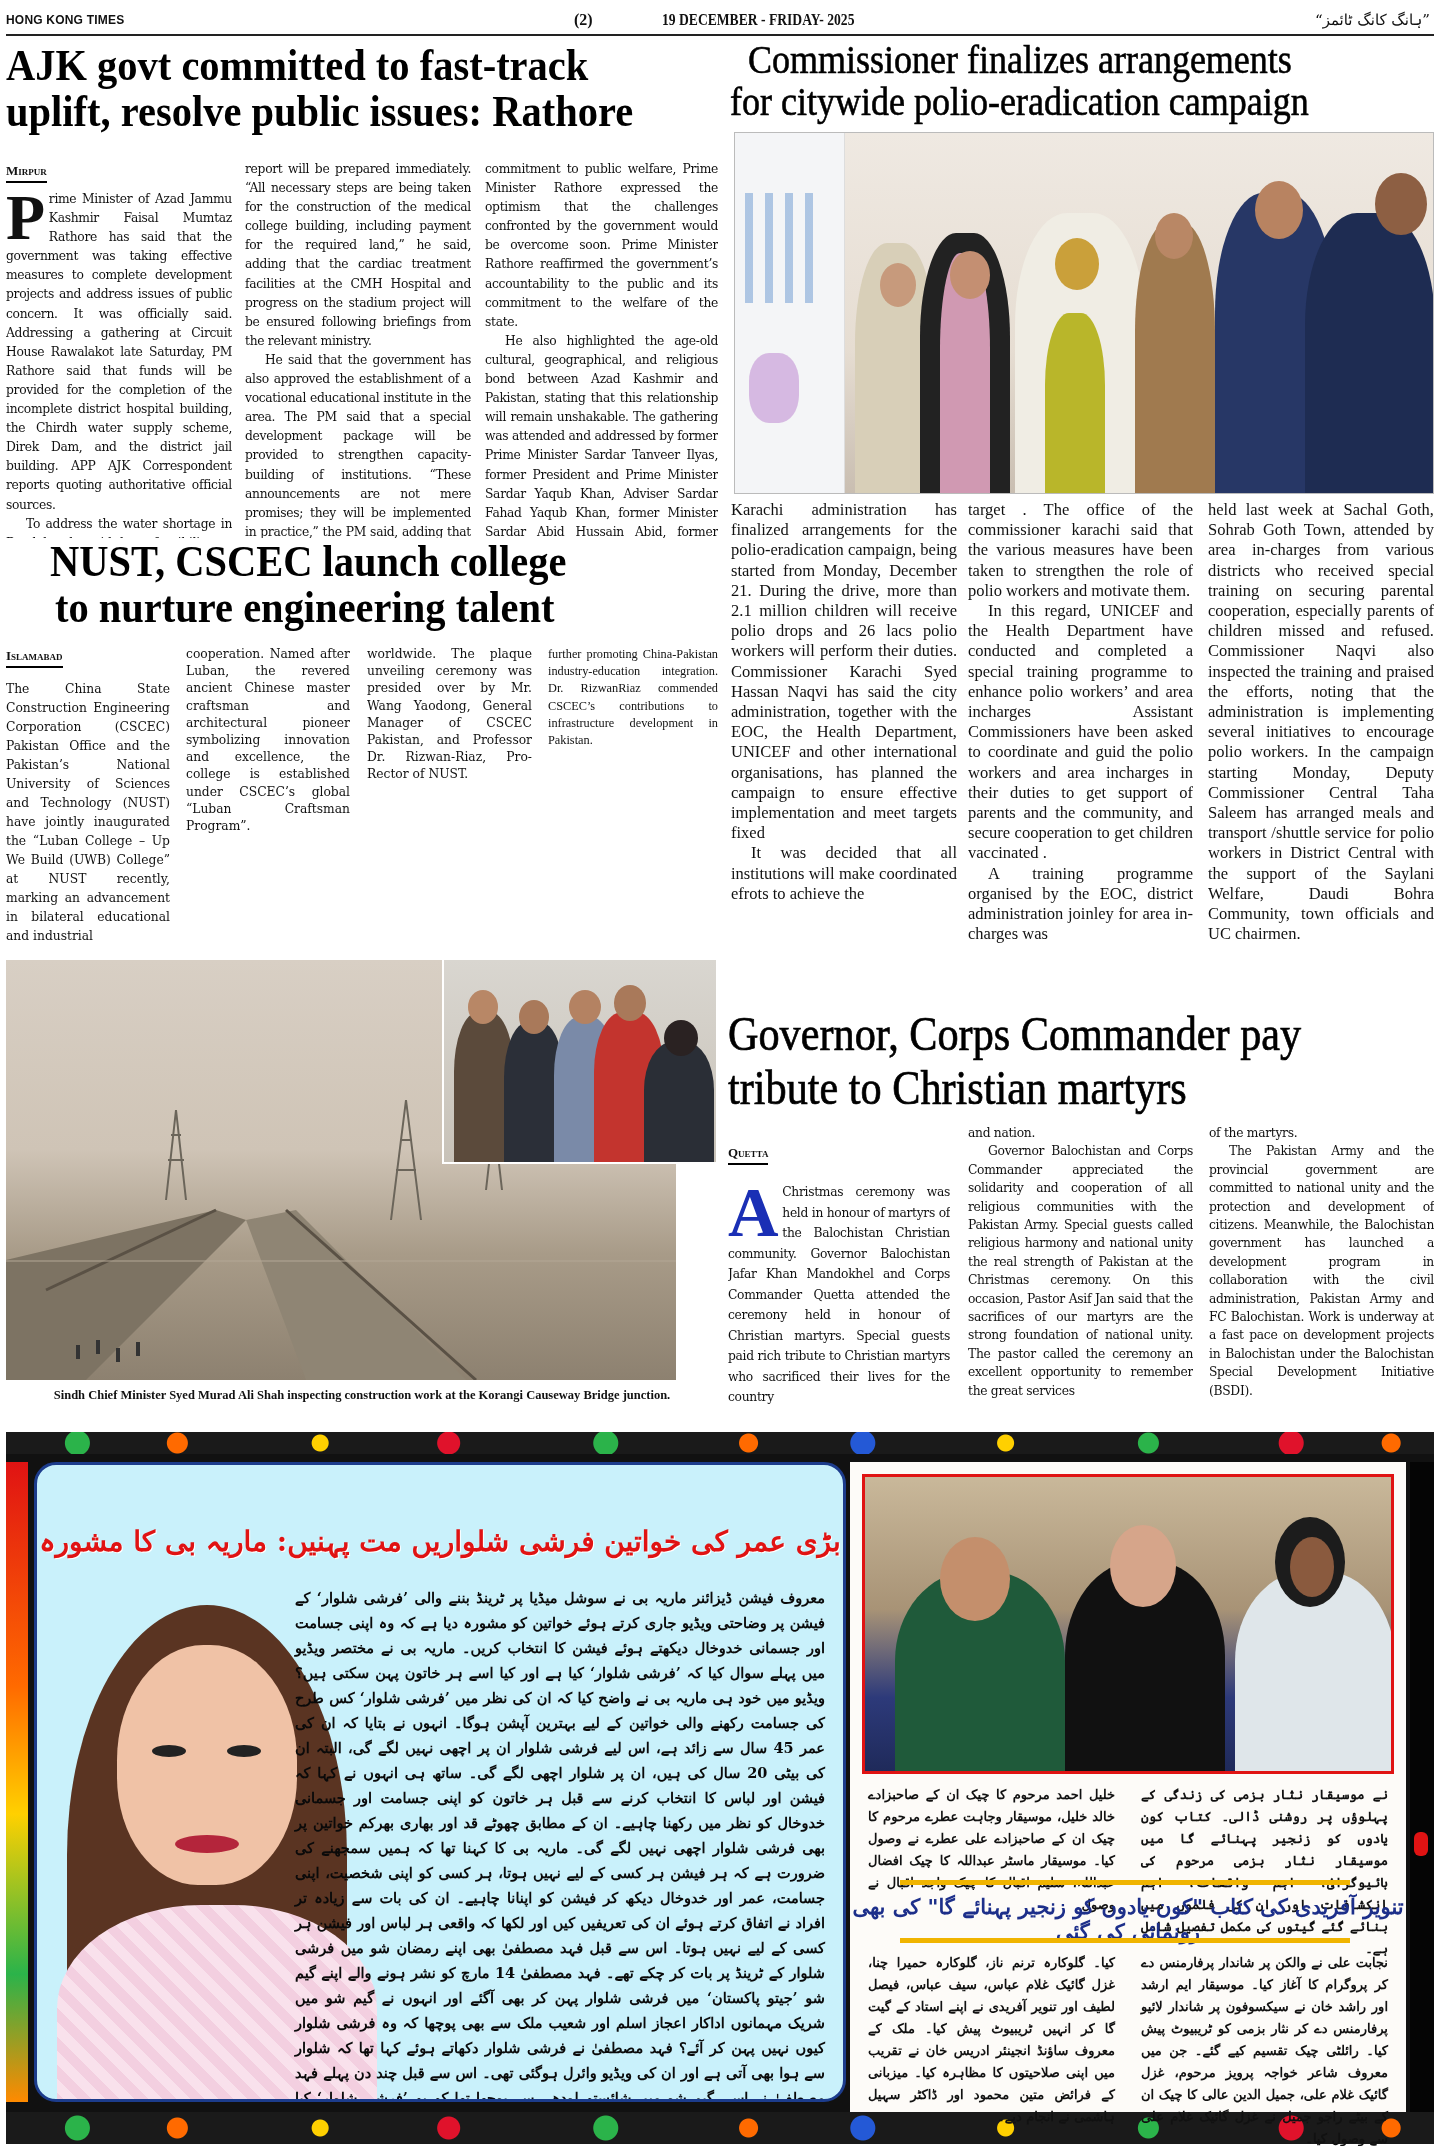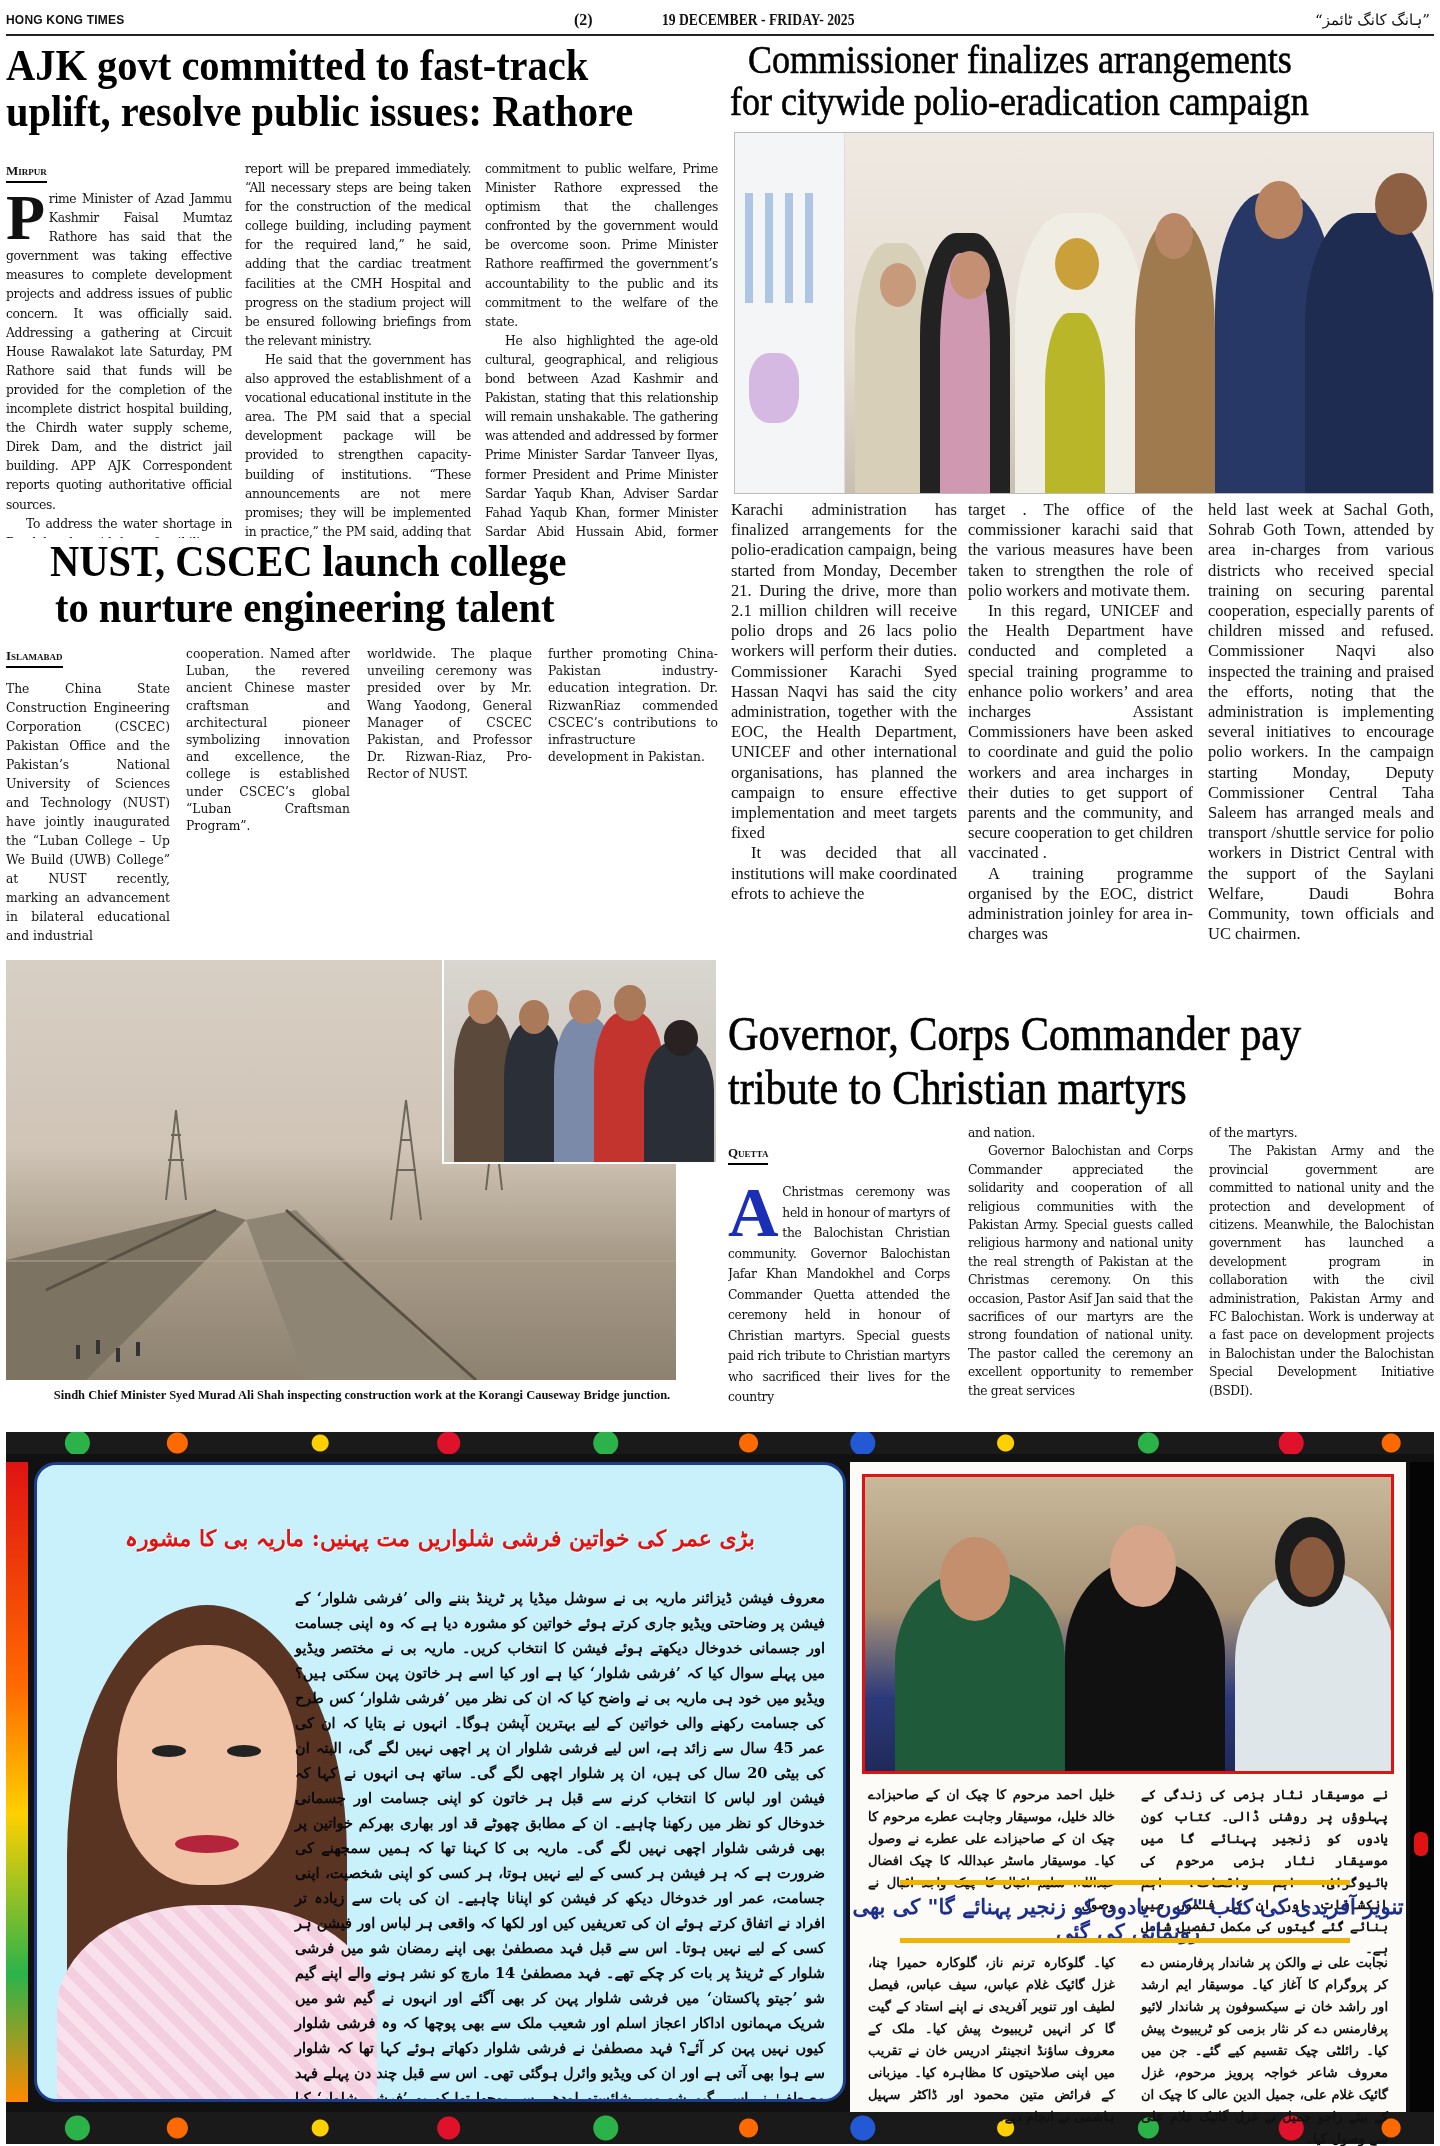--- a/index.html
+++ b/index.html
@@ -46,21 +46,21 @@
       radial-gradient(circle at 22% 50%, #ffd000 0 8px, transparent 9px),
       radial-gradient(circle at 31% 50%, #e0122b 0 11px, transparent 12px),
       radial-gradient(circle at 42% 50%, #2bb34a 0 12px, transparent 13px),
       radial-gradient(circle at 52% 50%, #ff6a00 0 9px, transparent 10px),
       radial-gradient(circle at 60% 50%, #2459d6 0 12px, transparent 13px),
       radial-gradient(circle at 70% 50%, #ffd000 0 8px, transparent 9px),
       radial-gradient(circle at 80% 50%, #2bb34a 0 10px, transparent 11px),
       radial-gradient(circle at 90% 50%, #e0122b 0 12px, transparent 13px),
       radial-gradient(circle at 97% 50%, #ff6a00 0 9px, transparent 10px), #1a1a1a; }
   .fashion-panel { position: absolute; left: 28px; top: 30px; width: 812px; height: 640px; background: #c9f1fb; border: 3px solid #1c3c8c; border-radius: 22px; overflow: hidden; }
-  .fashion-title { position: absolute; top: 60px; left: 0; width: 100%; text-align: center; color: #e01313; font-size: 22px; font-weight: bold; direction: rtl; text-shadow: 1px 1px 0 #fff; }
+  .fashion-title { position: absolute; top: 60px; left: 0; width: 100%; text-align: center; color: #e01313; font-size: 28px; font-weight: bold; direction: rtl; text-shadow: 1px 1px 0 #fff; }
   .fashion-body { position: absolute; right: 18px; top: 120px; width: 530px; font-size: 14.5px; line-height: 25px; direction: rtl; text-align: justify; color: #0a0a0a; font-weight: bold; }
   .portrait { position: absolute; left: 20px; top: 140px; width: 300px; height: 510px; }
   .portrait .hair { position: absolute; left: 10px; top: 0; width: 280px; height: 500px; background: #5a3422; border-radius: 50% 50% 20% 20%; }
   .portrait .face { position: absolute; left: 60px; top: 40px; width: 180px; height: 240px; background: #f0c2a6; border-radius: 48% 48% 45% 45%; }
   .portrait .shirt { position: absolute; left: 0; top: 300px; width: 320px; height: 230px; background: repeating-linear-gradient(45deg, #f3cfe0 0 10px, #f9e1ec 10px 20px); border-radius: 45% 45% 0 0; }
   .portrait .lips { position: absolute; left: 118px; top: 230px; width: 64px; height: 18px; background: #b4253b; border-radius: 50%; }
   .portrait .eye { position: absolute; top: 140px; width: 34px; height: 12px; background: #222; border-radius: 50%; }
 
   .events-panel { position: absolute; left: 844px; top: 30px; width: 556px; height: 650px; background: #fdfbf8; }
   .events-photo { position: absolute; left: 12px; top: 12px; width: 532px; height: 300px; border: 3px solid #e01313; background: linear-gradient(180deg, #c9b89a 0%, #a89376 45%, #2d3a7a 75%, #1f2a5a 100%); overflow: hidden; }
@@ -113,21 +113,21 @@
 
   <div class="col" style="left:6px; top:680px; width:164px; height:272px; line-height:19px;">
     <p class="first">The China State Construction Engineering Corporation (CSCEC) Pakistan Office and the Pakistan’s National University of Sciences and Technology (NUST) have jointly inaugurated the “Luban College – Up We Build (UWB) College” at NUST recently, marking an advancement in bilateral educational and industrial</p>
   </div>
   <div class="col" style="left:186px; top:646px; width:164px; height:306px; line-height:17.2px;">
     <p class="first">cooperation. Named after Luban, the revered ancient Chinese master craftsman and architectural pioneer symbolizing innovation and excellence, the college is established under CSCEC’s global “Luban Craftsman Program”.</p>
   </div>
   <div class="col" style="left:367px; top:646px; width:165px; height:306px; line-height:17.2px;">
     <p class="first">worldwide. The plaque unveiling ceremony was presided over by Mr. Wang Yaodong, General Manager of CSCEC Pakistan, and Professor Dr. Rizwan-Riaz, Pro-Rector of NUST.</p>
   </div>
-  <div class="col" style="left:548px; top:646px; width:170px; height:306px; line-height:17.2px;">
+  <div class="col" style="left:548px; top:646px; width:170px; height:306px; line-height:17.2px;font-family:Liberation Serif, serif;">
     <p class="first">further promoting China-Pakistan industry-education integration. Dr. RizwanRiaz commended CSCEC’s contributions to infrastructure development in Pakistan.</p>
   </div>
 
   <div class="photo bridge-photo">
     <svg width="670" height="420" viewBox="0 0 670 420">
       <polygon points="0,300 210,250 240,260 80,420 0,420" fill="#7d7363"></polygon>
       <polygon points="240,260 290,250 460,420 300,420" fill="#8f8574"></polygon>
       <line x1="210" y1="250" x2="40" y2="330" stroke="#5a5145" stroke-width="3"></line>
       <line x1="280" y1="250" x2="470" y2="420" stroke="#5a5145" stroke-width="3"></line>
       <g stroke="#6b655a" stroke-width="2" fill="none">

